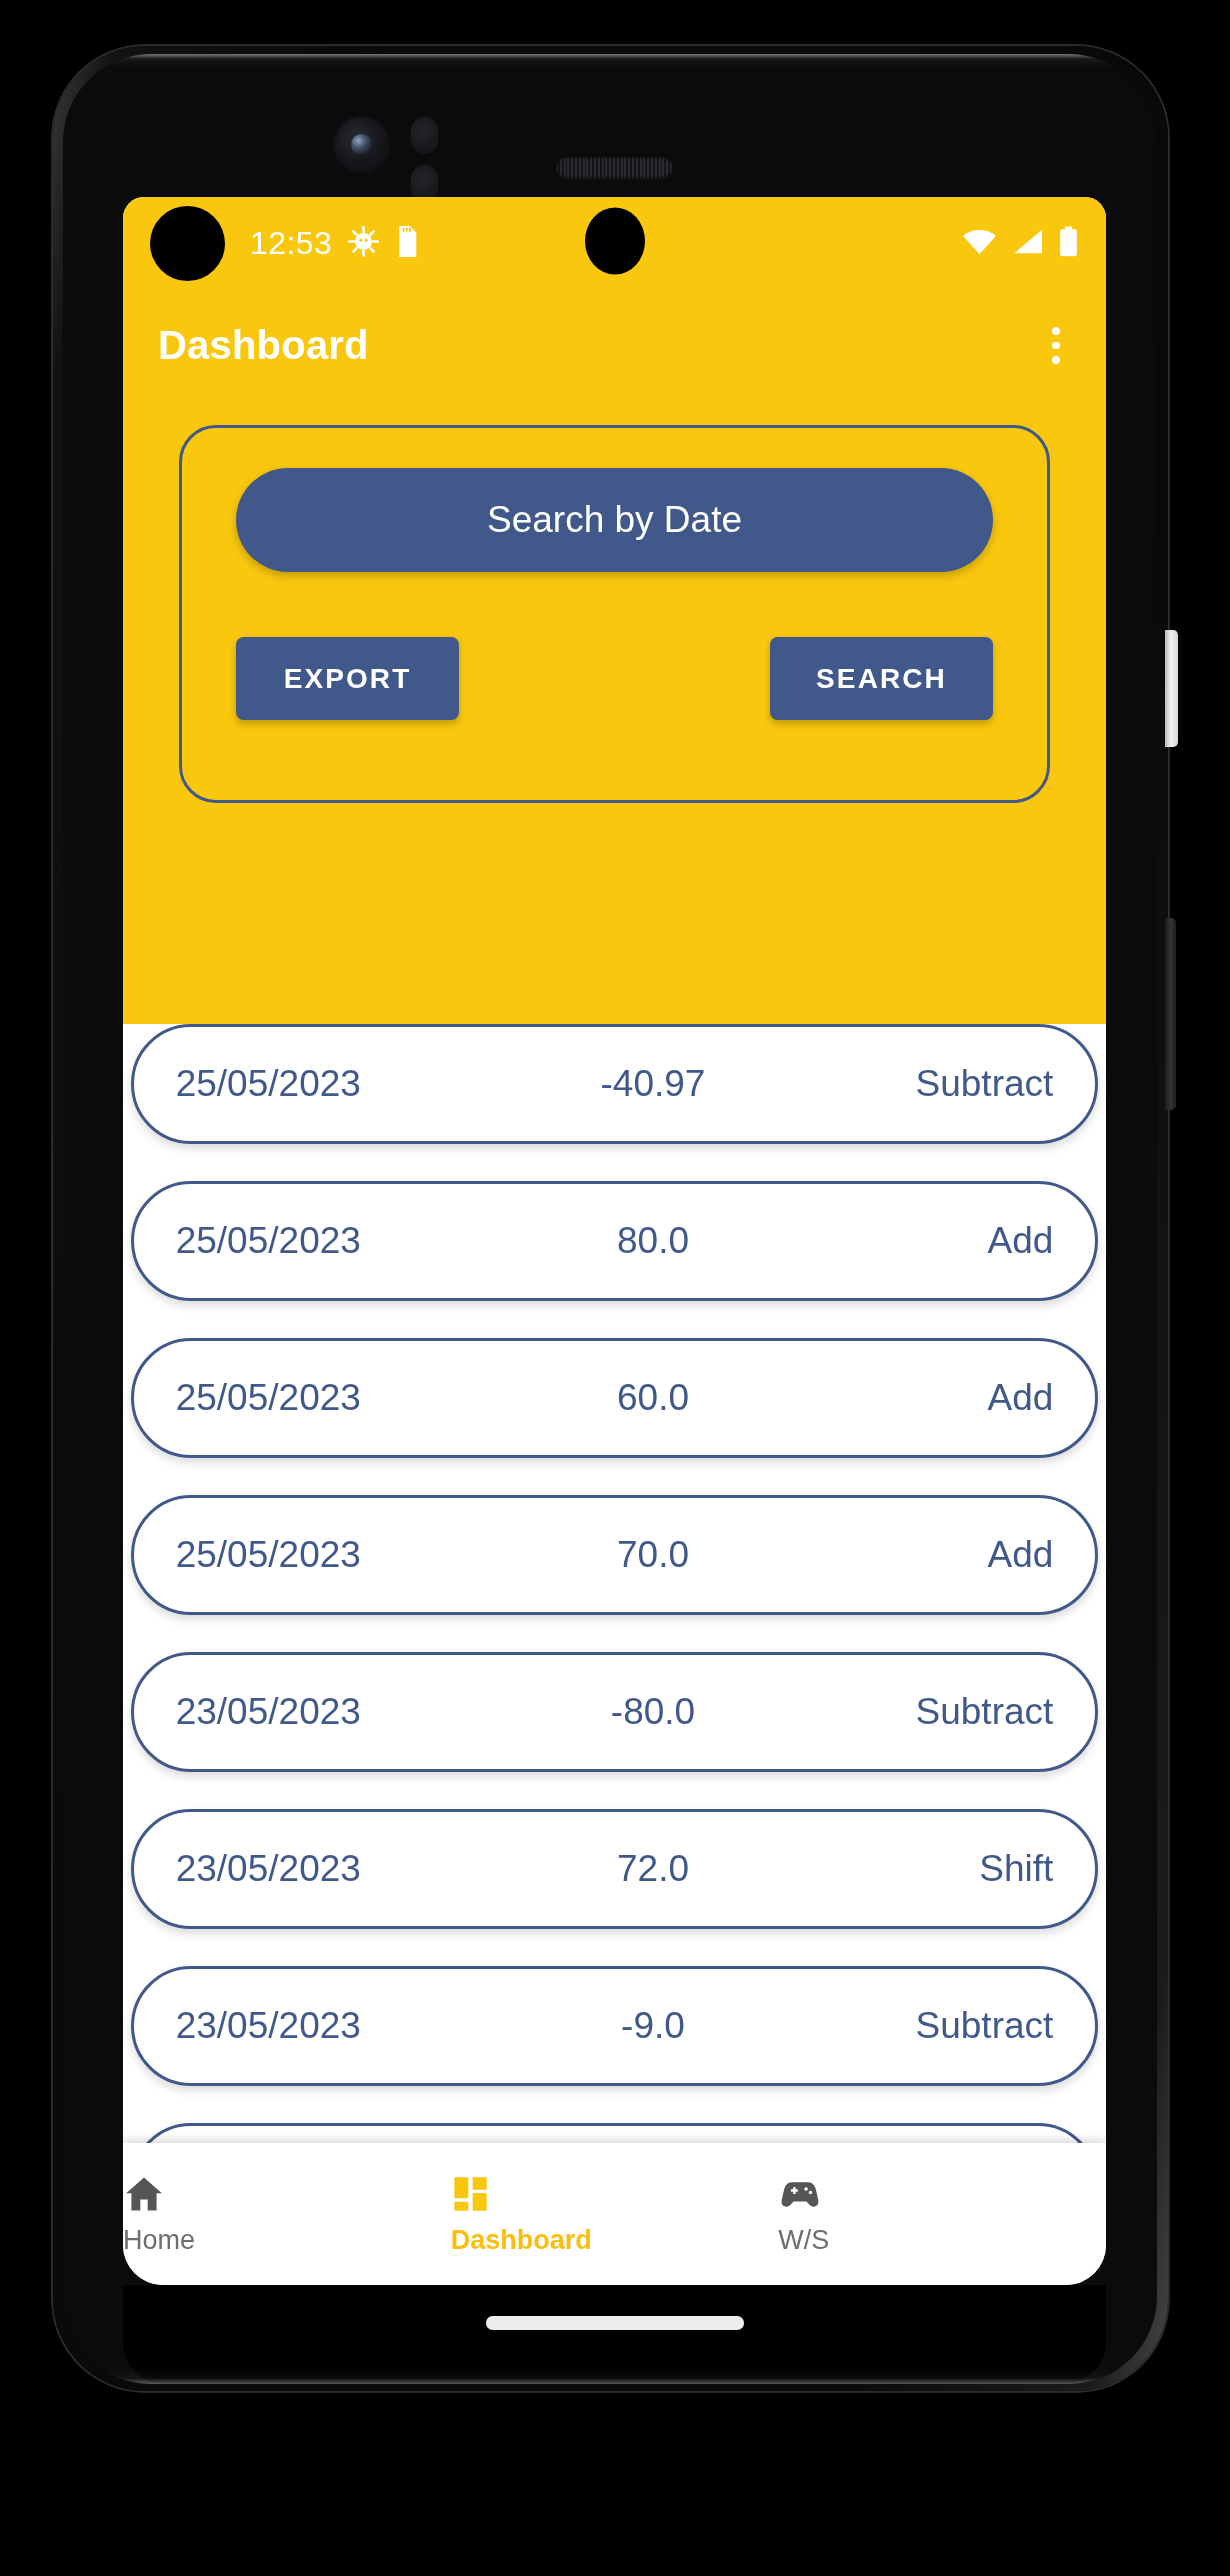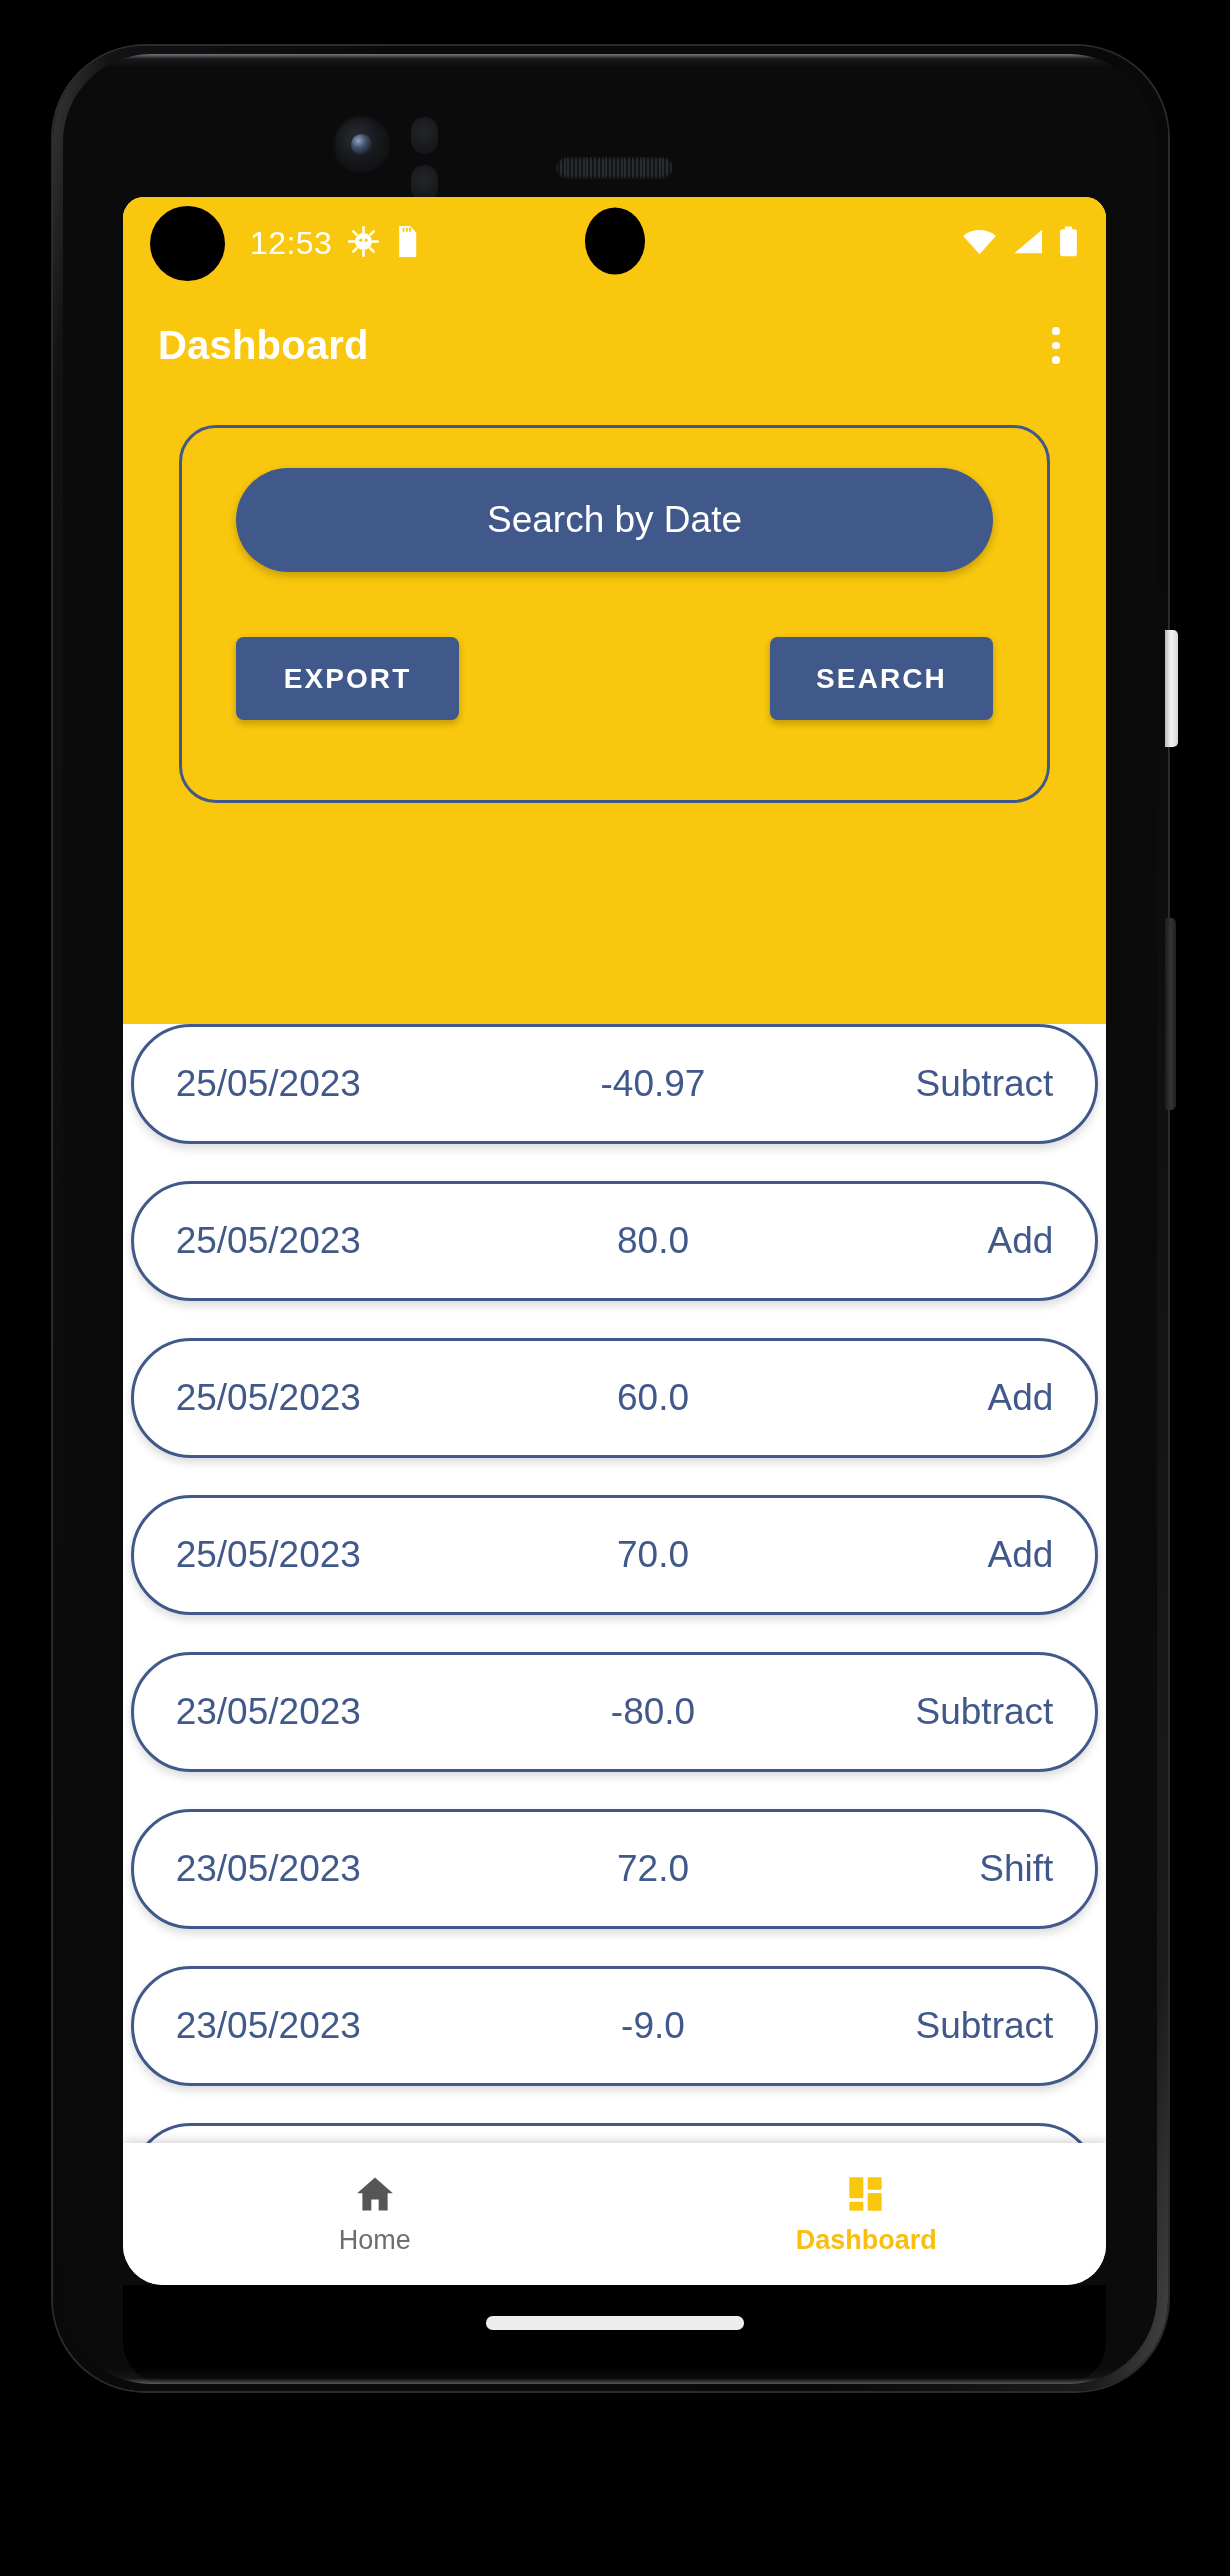--- a/index.html
+++ b/index.html
@@ -195,22 +195,22 @@
   #bottom-nav {
     flex: 0 0 142px;
     background: #ffffff;
     display: flex;
     box-shadow: 0 -2.9px 9.6px rgba(0,0,0,.16);
     z-index: 5;
   }
   .nav-item {
     flex: 1 1 0;
     display:flex; flex-direction:column;
-    align-items:center; justify-content:center;
-    gap: 9.6px; cursor:pointer;padding-left:12px;
+    align-items:flex-start; justify-content:center;
+    gap: 9.6px; cursor:pointer;
   }
   .nav-label { font-size: 27px; color: #6e6e6e; }
   .nav-item.active .nav-label { color: var(--brand-dark); font-weight: 700; }
   .nav-icon { height: 44px; display:flex; align-items:center; justify-content:center; }
 
   
   #gesture-area {
     position:absolute; left:123px; top:2285px;
     width:983px; height:99px;
     background:#000;
@@ -377,20 +377,34 @@
         <svg width="40" height="40" viewBox="0 0 24 24" fill="#F9C70E">
           <rect x="2" y="2" width="8.4" height="12.6" rx=".6"></rect>
           <rect x="13" y="2" width="8.4" height="7.4" rx=".6"></rect>
           <rect x="2" y="16.6" width="8.4" height="5.4" rx=".6"></rect>
           <rect x="13" y="11.4" width="8.4" height="10.6" rx=".6"></rect>
         </svg>
       </span>
       <span class="nav-label">Dashboard</span>
     </div>
 
+    <div class="nav-item">
+      <span class="nav-icon">
+        <svg width="44" height="40" viewBox="0 0 26 22" fill="#565656">
+          <path d="M8.2 4h9.6c2.5 0 4 1.9 4.6 4.4l1.4 6.2c.5 2.2-.7 3.9-2.6 3.9-1.3 0-2.2-.7-3.2-1.8l-1.2-1.3H9.2L8 16.7c-1 1.1-1.9 1.8-3.2 1.8-1.9 0-3.1-1.7-2.6-3.9L3.6 8.4C4.2 5.9 5.7 4 8.2 4z"></path>
+          <g fill="#ffffff">
+            <rect x="7.6" y="8.2" width="4.2" height="1.5" rx=".5"></rect>
+            <rect x="8.95" y="6.85" width="1.5" height="4.2" rx=".5"></rect>
+            <circle cx="16.6" cy="8.1" r="1.05"></circle>
+            <circle cx="19.2" cy="10.1" r="1.05"></circle>
+          </g>
+        </svg>
+      </span>
+      <span class="nav-label">W/S</span>
+    </div>
   </div>
 </div>
 
 <div id="gesture-area">
   <div id="home-indicator"></div>
 </div>
 
 <div id="bezel-sheen"></div>
 
 

